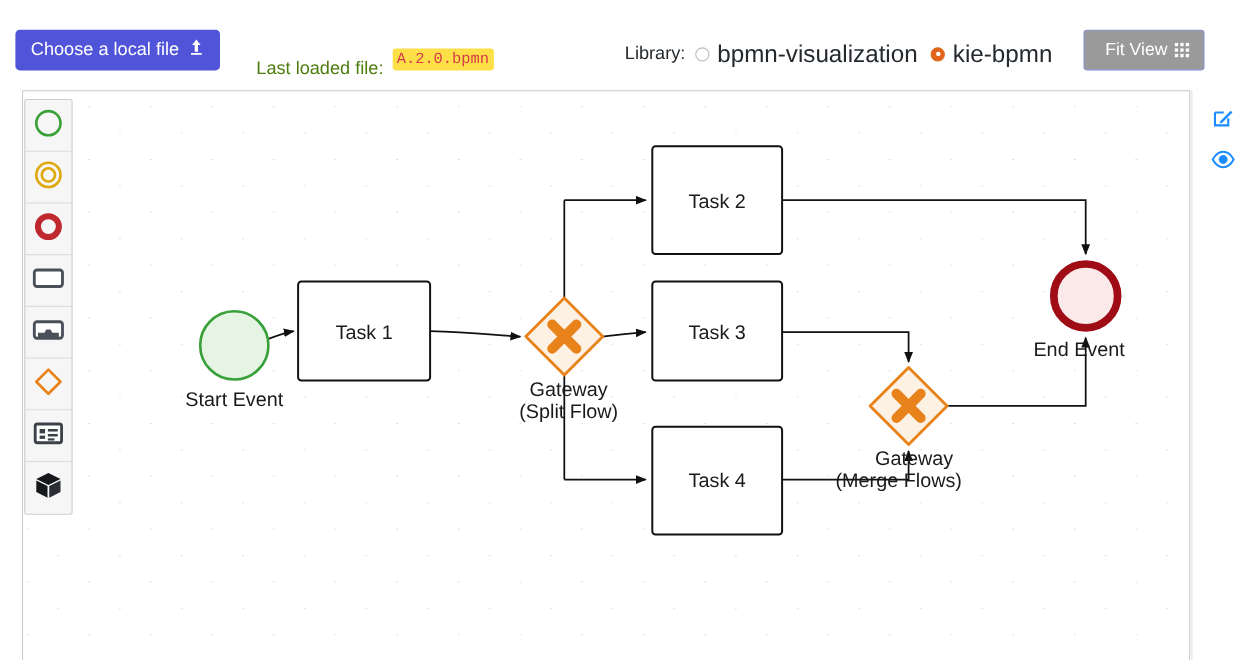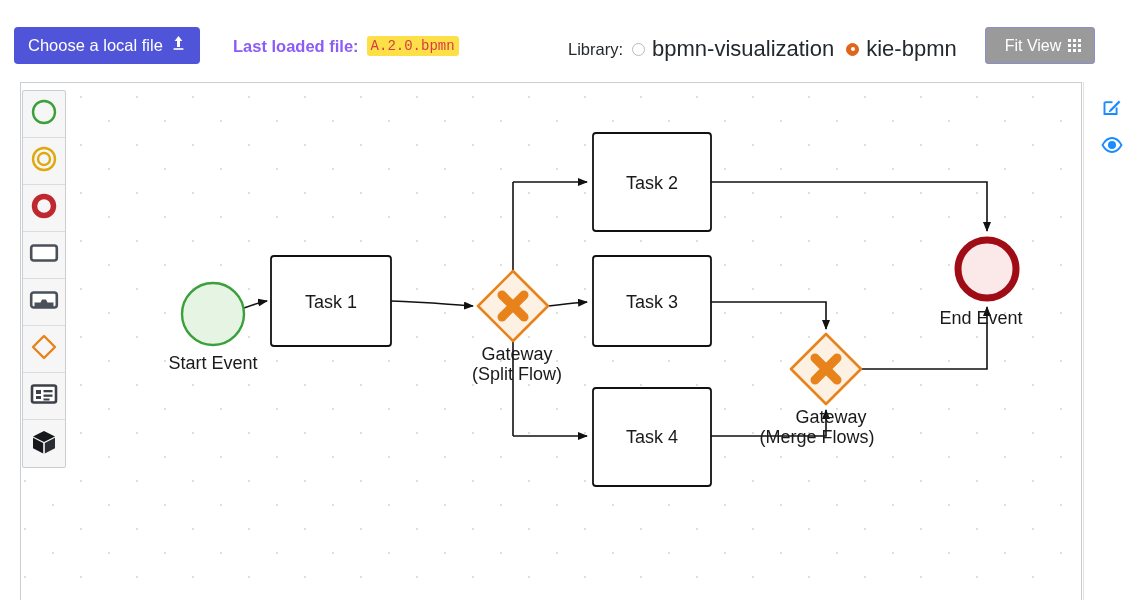--- a/index.html
+++ b/index.html
@@ -56,22 +56,23 @@
   #last-loaded-wrap {
     position: absolute;
     left: 233px;
     top: 36px;
     display: flex;
     align-items: center;
     gap: 8px;
     font-size: 16.5px;
   }
   #last-loaded-label {
-    font-weight: bold;
-    color: #8b5cf6;
+    font-weight: normal;
+    color: #4d7c0f;
+    margin-top: 17px;
   }
   #last-loaded-value {
     font-family: "Liberation Mono", monospace;
     font-size: 14px;
     color: #d73a49;
     background: #fde047;
     padding: 2px 4px;
     border-radius: 3px;
   }
 

